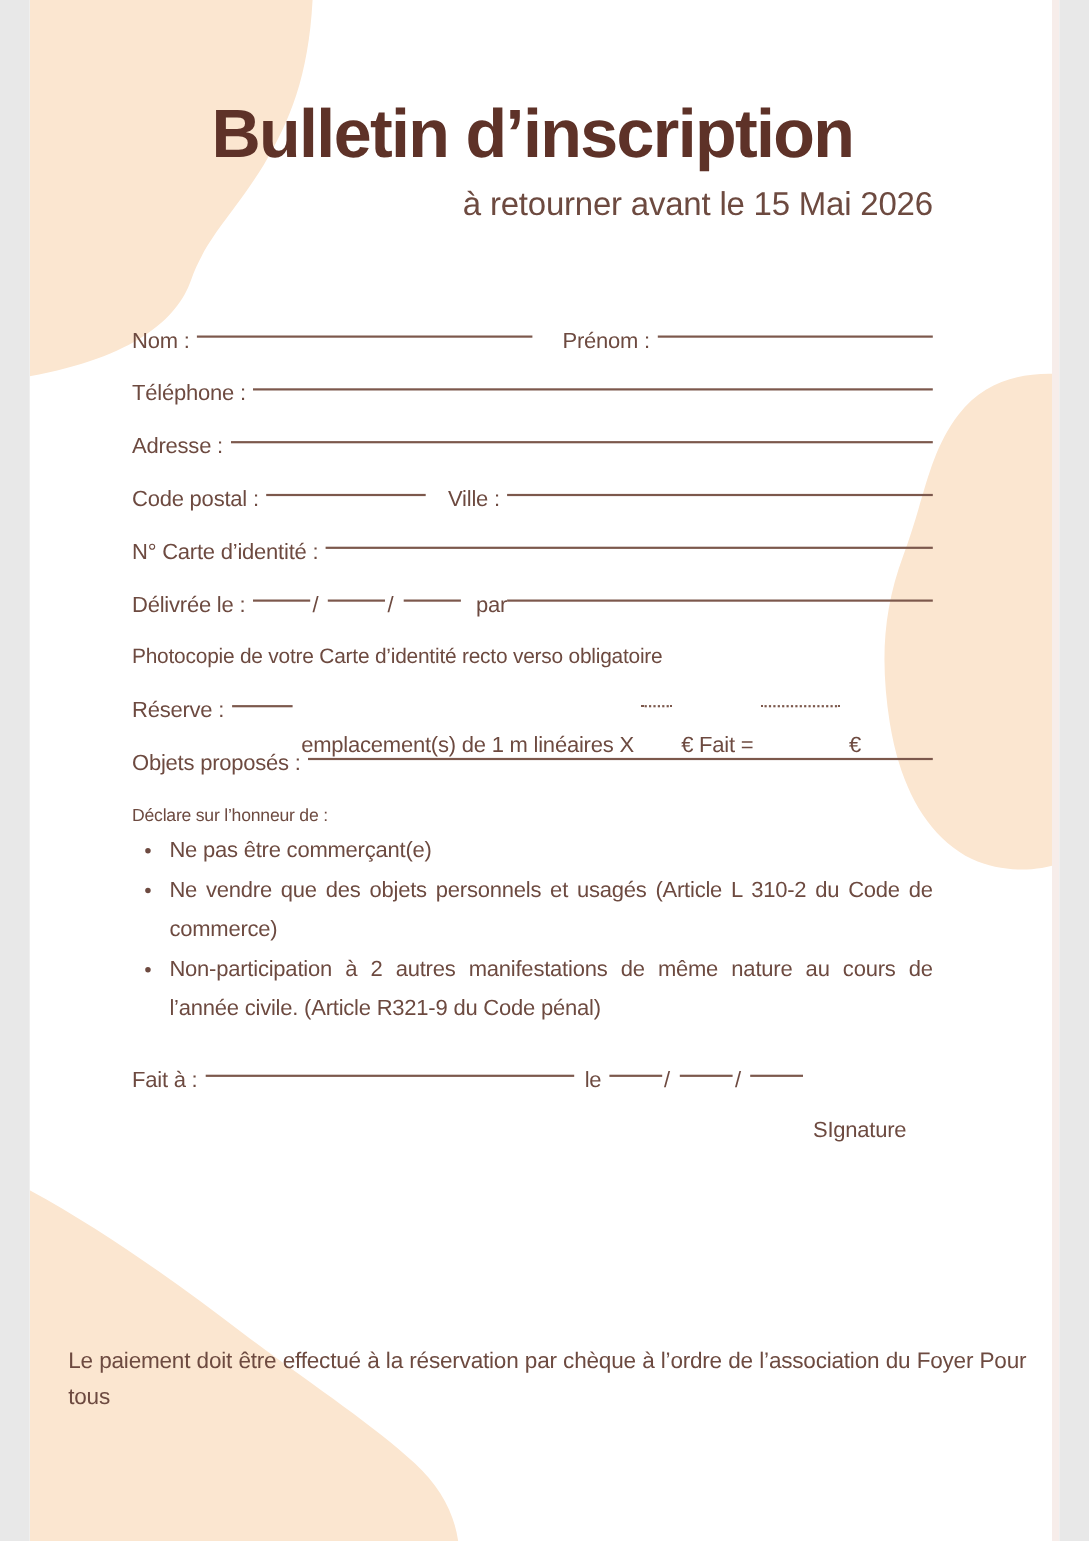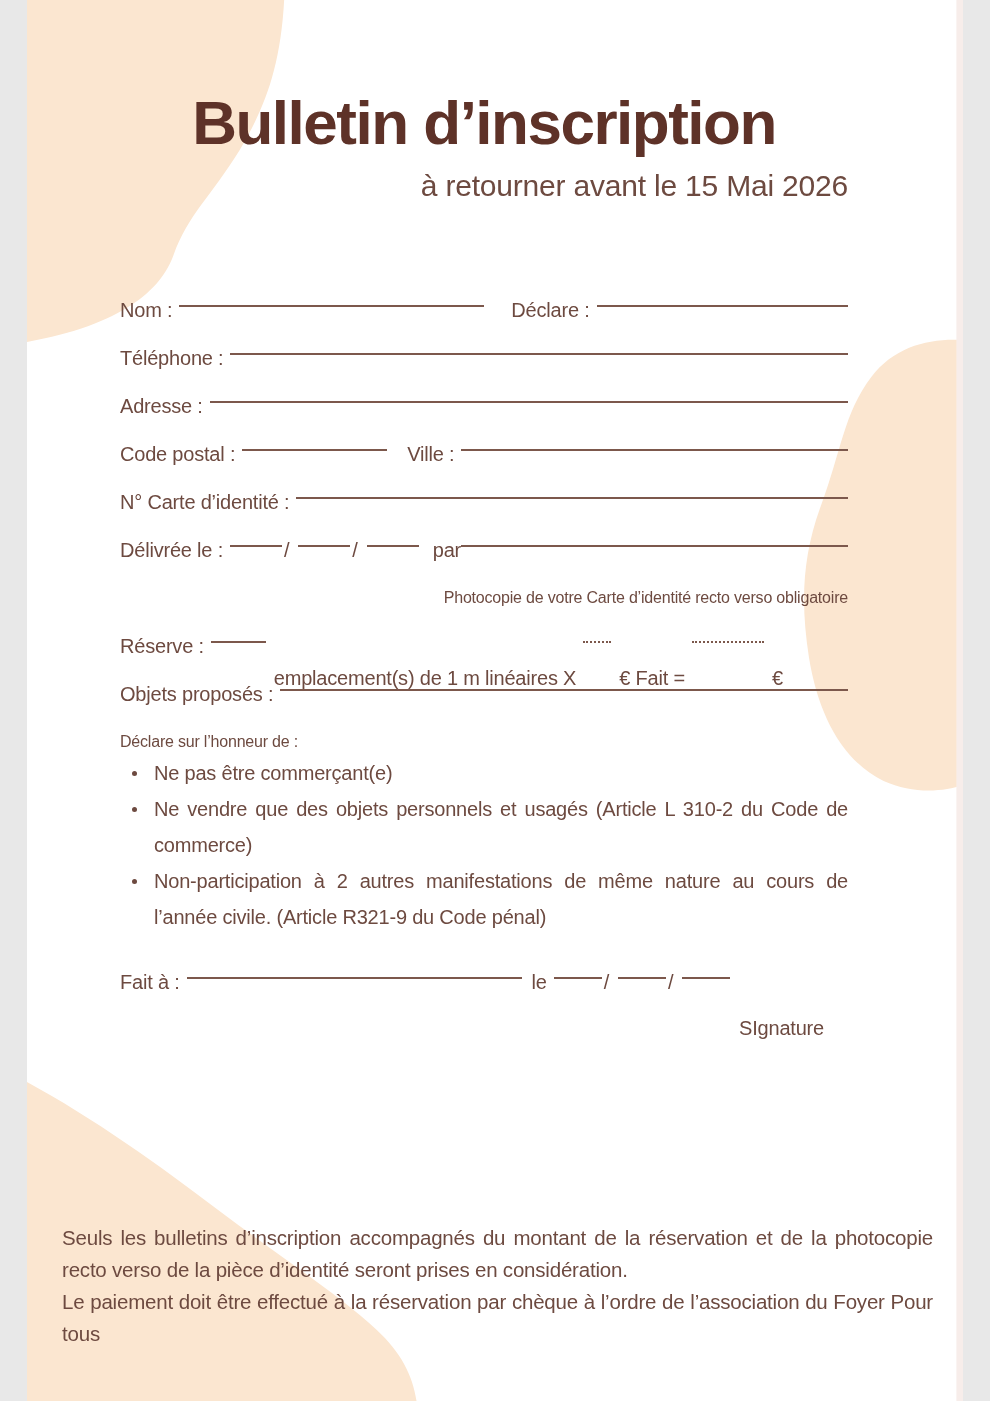--- a/index.html
+++ b/index.html
@@ -53,21 +53,21 @@
   }
   .grow { flex: 1 1 auto; }
   .spacer-grow { flex: 1 1 auto; }
   .dotted { border-bottom: 2px dotted var(--line); }
   .w305 { width: 305px; } .w145 { width: 145px; } .w335 { width: 335px; }
   .w55 { width: 55px; } .w52 { width: 52px; } .w48 { width: 48px; }
   .w28 { width: 28px; } .w72 { width: 72px; }
   .gap27 { width: 27px; } .gap20 { width: 20px; } .gap14 { width: 14px; } .gap10 { width: 10px; }
   .slash { line-height: 26px; margin: 0 2px; }
   .ml8 { margin-left: 8px; margin-top: 32px; }
-  .note-row { height: 26px; line-height: 26px; margin-bottom: 22px; font-size: 16px; text-align: right; }
+  .note-row { height: 26px; line-height: 26px; margin-bottom: 22px; font-size: 19px; }
   .declare-row { height: 26px; line-height: 26px; margin-bottom: 0; font-size: 16px; }
   .bullets { margin: 0; padding: 0; list-style: none; }
   .bullet { display: flex; font-size: 20px; line-height: 36px; letter-spacing: -0.2px; }
   .bullet .dot { flex: 0 0 34px; }
   .bullet .dot i {
     display: block; width: 5px; height: 5px; border-radius: 50%;
     background: var(--text); margin: 16px 0 0 12px;
   }
   .bullet p { margin: 0; flex: 1; text-align: justify; }
   .bullet.single p { text-align: left; }
@@ -98,21 +98,21 @@
 
     <h1 class="title">Bulletin d’inscription</h1>
     <div class="subtitle">à retourner avant le 15 Mai 2026</div>
 
     <div class="rows">
 
       <div class="row">
         <span class="lbl">Nom :</span>
         <span class="fill w305"></span>
         <span class="gap27"></span>
-        <span class="lbl">Déclare :</span>
+        <span class="lbl">Prénom :</span>
         <span class="fill grow"></span>
       </div>
 
       <div class="row">
         <span class="lbl">Téléphone :</span>
         <span class="fill grow"></span>
       </div>
 
       <div class="row">
         <span class="lbl">Adresse :</span>
@@ -196,17 +196,16 @@
         <span class="fill w48"></span>
         <span class="spacer-grow"></span>
       </div>
 
       <div class="signature">SIgnature</div>
 
     </div>
   </div>
 
   <div class="footer">
-    <p>Seuls les bulletins d’inscription accompagnés du montant de la réservation et de la photocopie recto verso de la pièce d’identité seront prises en considération.</p>
     <p>Le paiement doit être effectué à la réservation par chèque à l’ordre de l’association du Foyer Pour tous</p>
   </div>
 
 </div>
 
 </body></html>

